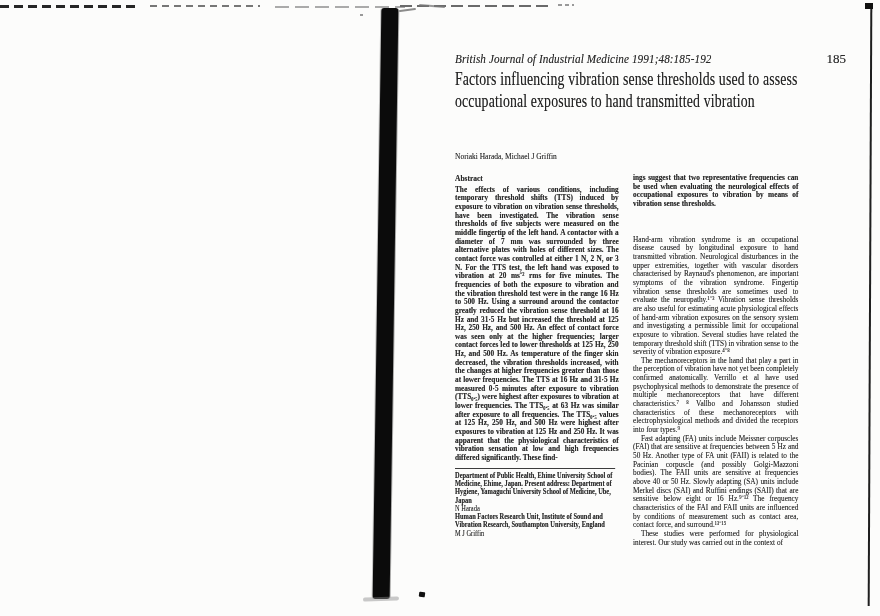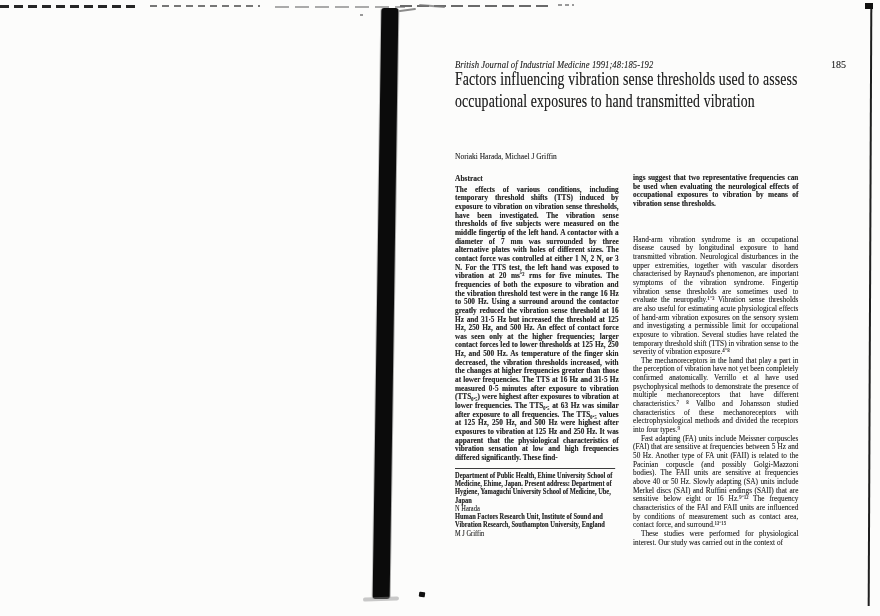--- a/index.html
+++ b/index.html
@@ -30,21 +30,21 @@
   .bottom-dot{left:419px;top:592px;width:6px;height:5px;background:#101010;transform:rotate(8deg);border-radius:1px;}
   .bottom-smear{left:363px;top:597px;width:36px;height:4px;background:#8a8a8a;opacity:.45;transform:rotate(-2deg);border-radius:2px;}
 
   
   .page{
     position:absolute;left:455px;top:48px;width:393px;height:560px;
     color:#2a2a2a;
     text-shadow:0 0 0.5px rgba(60,60,60,.5);
     filter:blur(0.2px);
   }
-  .journal-line{position:absolute;left:0;top:3px;width:100%;height:12px;font-size:10px;margin-top:8px;}
+  .journal-line{position:absolute;left:0;top:3px;width:100%;height:12px;font-size:13px;}
   .journal-ref{position:absolute;left:0;top:0;font-style:italic;white-space:nowrap;letter-spacing:.1px;transform:scaleX(.86);transform-origin:left top;}
   .page-num{position:absolute;right:2px;top:0;}
 
   .title{
     position:absolute;left:0;top:21px;width:460px;margin:0;
     font-size:18.5px;line-height:21.5px;font-weight:normal;letter-spacing:.2px;
     transform:scaleX(.745);transform-origin:left top;color:#232323;
   }
   .authors{
     position:absolute;left:0;top:103px;font-size:8.8px;white-space:nowrap;

